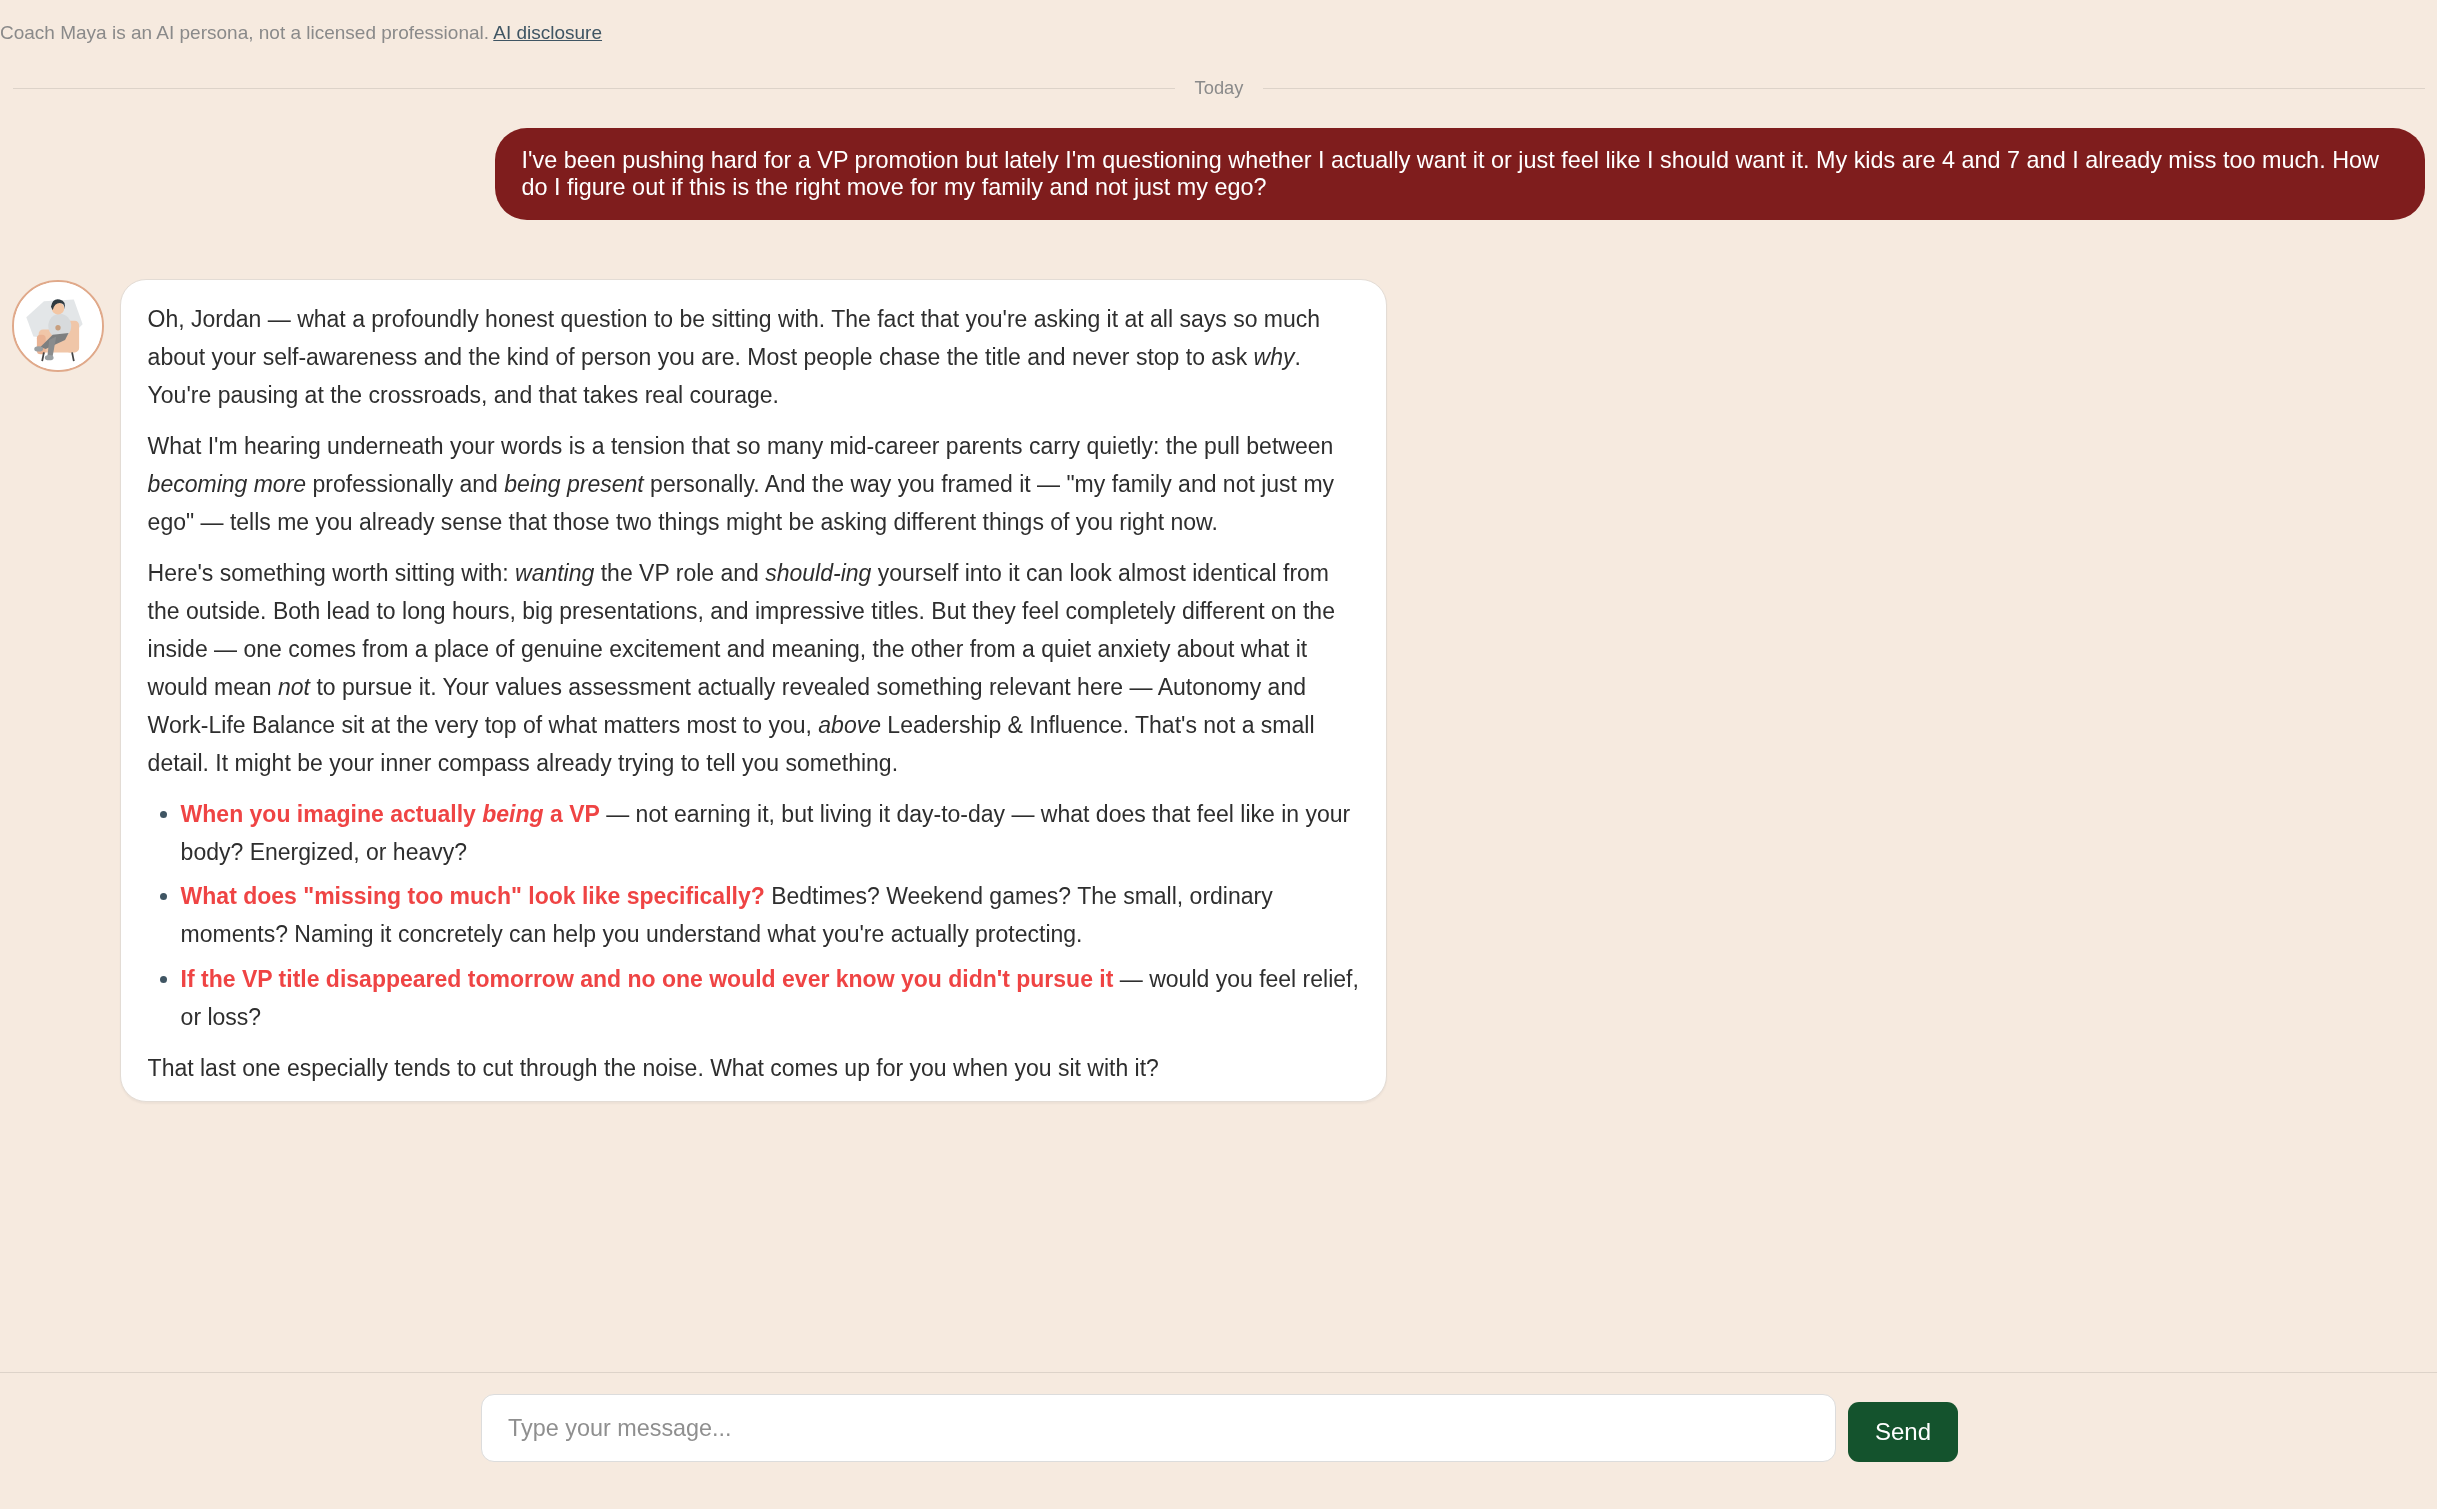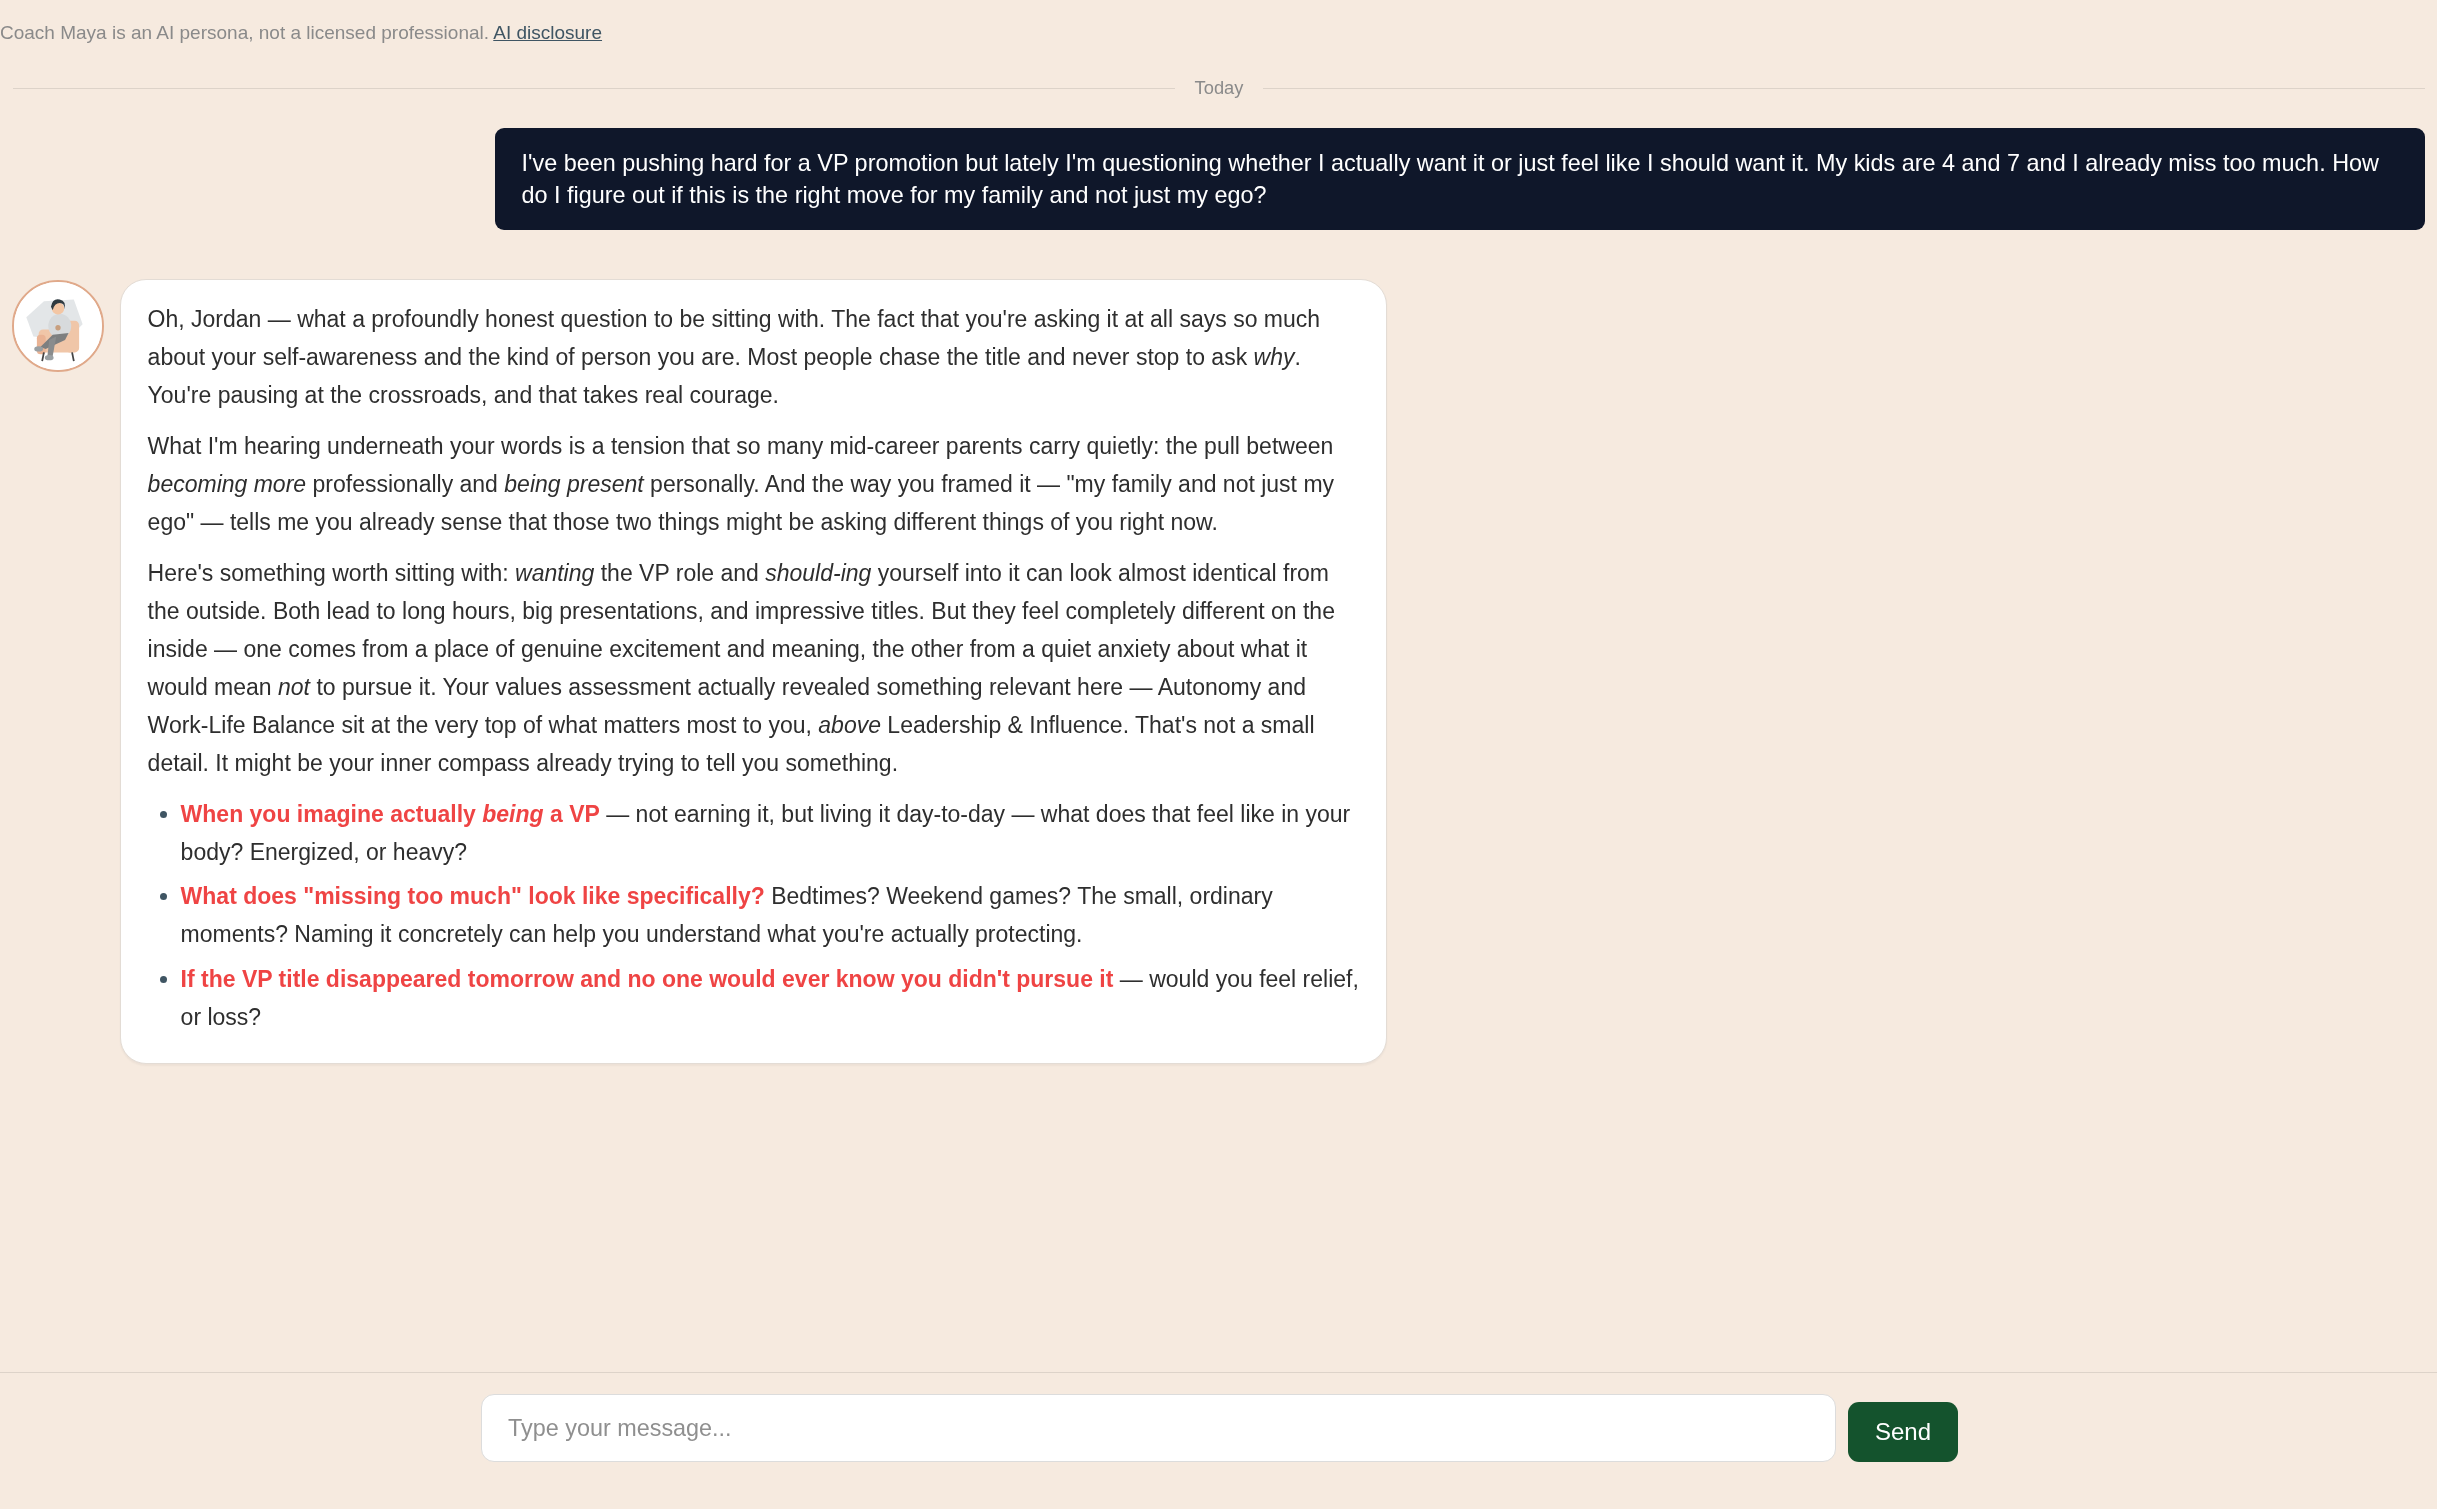--- a/index.html
+++ b/index.html
@@ -49,26 +49,26 @@
     padding: 0 20px;
     font-size: 18.3px;
     color: #8a8a8a;
   }
   .user-bubble {
     position: absolute;
     top: 128px;
     left: 495px;
     width: 1930px;
     box-sizing: border-box;
-    background: #0f172a;
+    background: #7f1d1d;
     color: #ffffff;
-    border-radius: 9px;
+    border-radius: 32px;
     padding: 19px 27.5px 19px 26.6px;
     font-size: 23.4px;
-    line-height: 32px;
+    line-height: 27px;
   }
   .avatar {
     position: absolute;
     top: 280px;
     left: 12px;
     width: 92px;
     height: 92px;
     border-radius: 50%;
     border: 2.7px solid #E0A98A;
     background: #ffffff;
@@ -196,20 +196,21 @@
 
   <div class="bot-bubble">
     <p><span>Oh, Jordan — what a profoundly honest question to be sitting with. The fact that you're asking it at all says so much about your self-awareness and the kind of person you are. Most people chase the title and never stop to ask </span><em>why</em><span>. You're pausing at the crossroads, and that takes real courage.</span></p>
     <p><span>What I'm hearing underneath your words is a tension that so many mid-career parents carry quietly: the pull between </span><em>becoming more</em><span> professionally and </span><em>being present</em><span> personally. And the way you framed it — "my family and not just my ego" — tells me you already sense that those two things might be asking different things of you right now.</span></p>
     <p><span>Here's something worth sitting with: </span><em>wanting</em><span> the VP role and </span><em>should-ing</em><span> yourself into it can look almost identical from the outside. Both lead to long hours, big presentations, and impressive titles. But they feel completely different on the inside — one comes from a place of genuine excitement and meaning, the other from a quiet anxiety about what it would mean </span><em>not</em><span> to pursue it. Your values assessment actually revealed something relevant here — Autonomy and Work-Life Balance sit at the very top of what matters most to you, </span><em>above</em><span> Leadership &amp; Influence. That's not a small detail. It might be your inner compass already trying to tell you something.</span></p>
     <ul>
       <li><strong><span>When you imagine actually </span><em>being</em><span> a VP</span></strong><span> — not earning it, but living it day-to-day — what does that feel like in your body? Energized, or heavy?</span></li>
       <li><strong>What does "missing too much" look like specifically?</strong><span> Bedtimes? Weekend games? The small, ordinary moments? Naming it concretely can help you understand what you're actually protecting.</span></li>
       <li><strong>If the VP title disappeared tomorrow and no one would ever know you didn't pursue it</strong><span> — would you feel relief, or loss?</span></li>
     </ul>
+    <p>That last one especially tends to cut through the noise. What comes up for you when you sit with it?</p>
   </div>
 
   <div class="composer">
     <input class="composer-input" type="text" placeholder="Type your message..." style="">
     <button class="send-button">Send</button>
   </div>
 
 </div>
 
 

